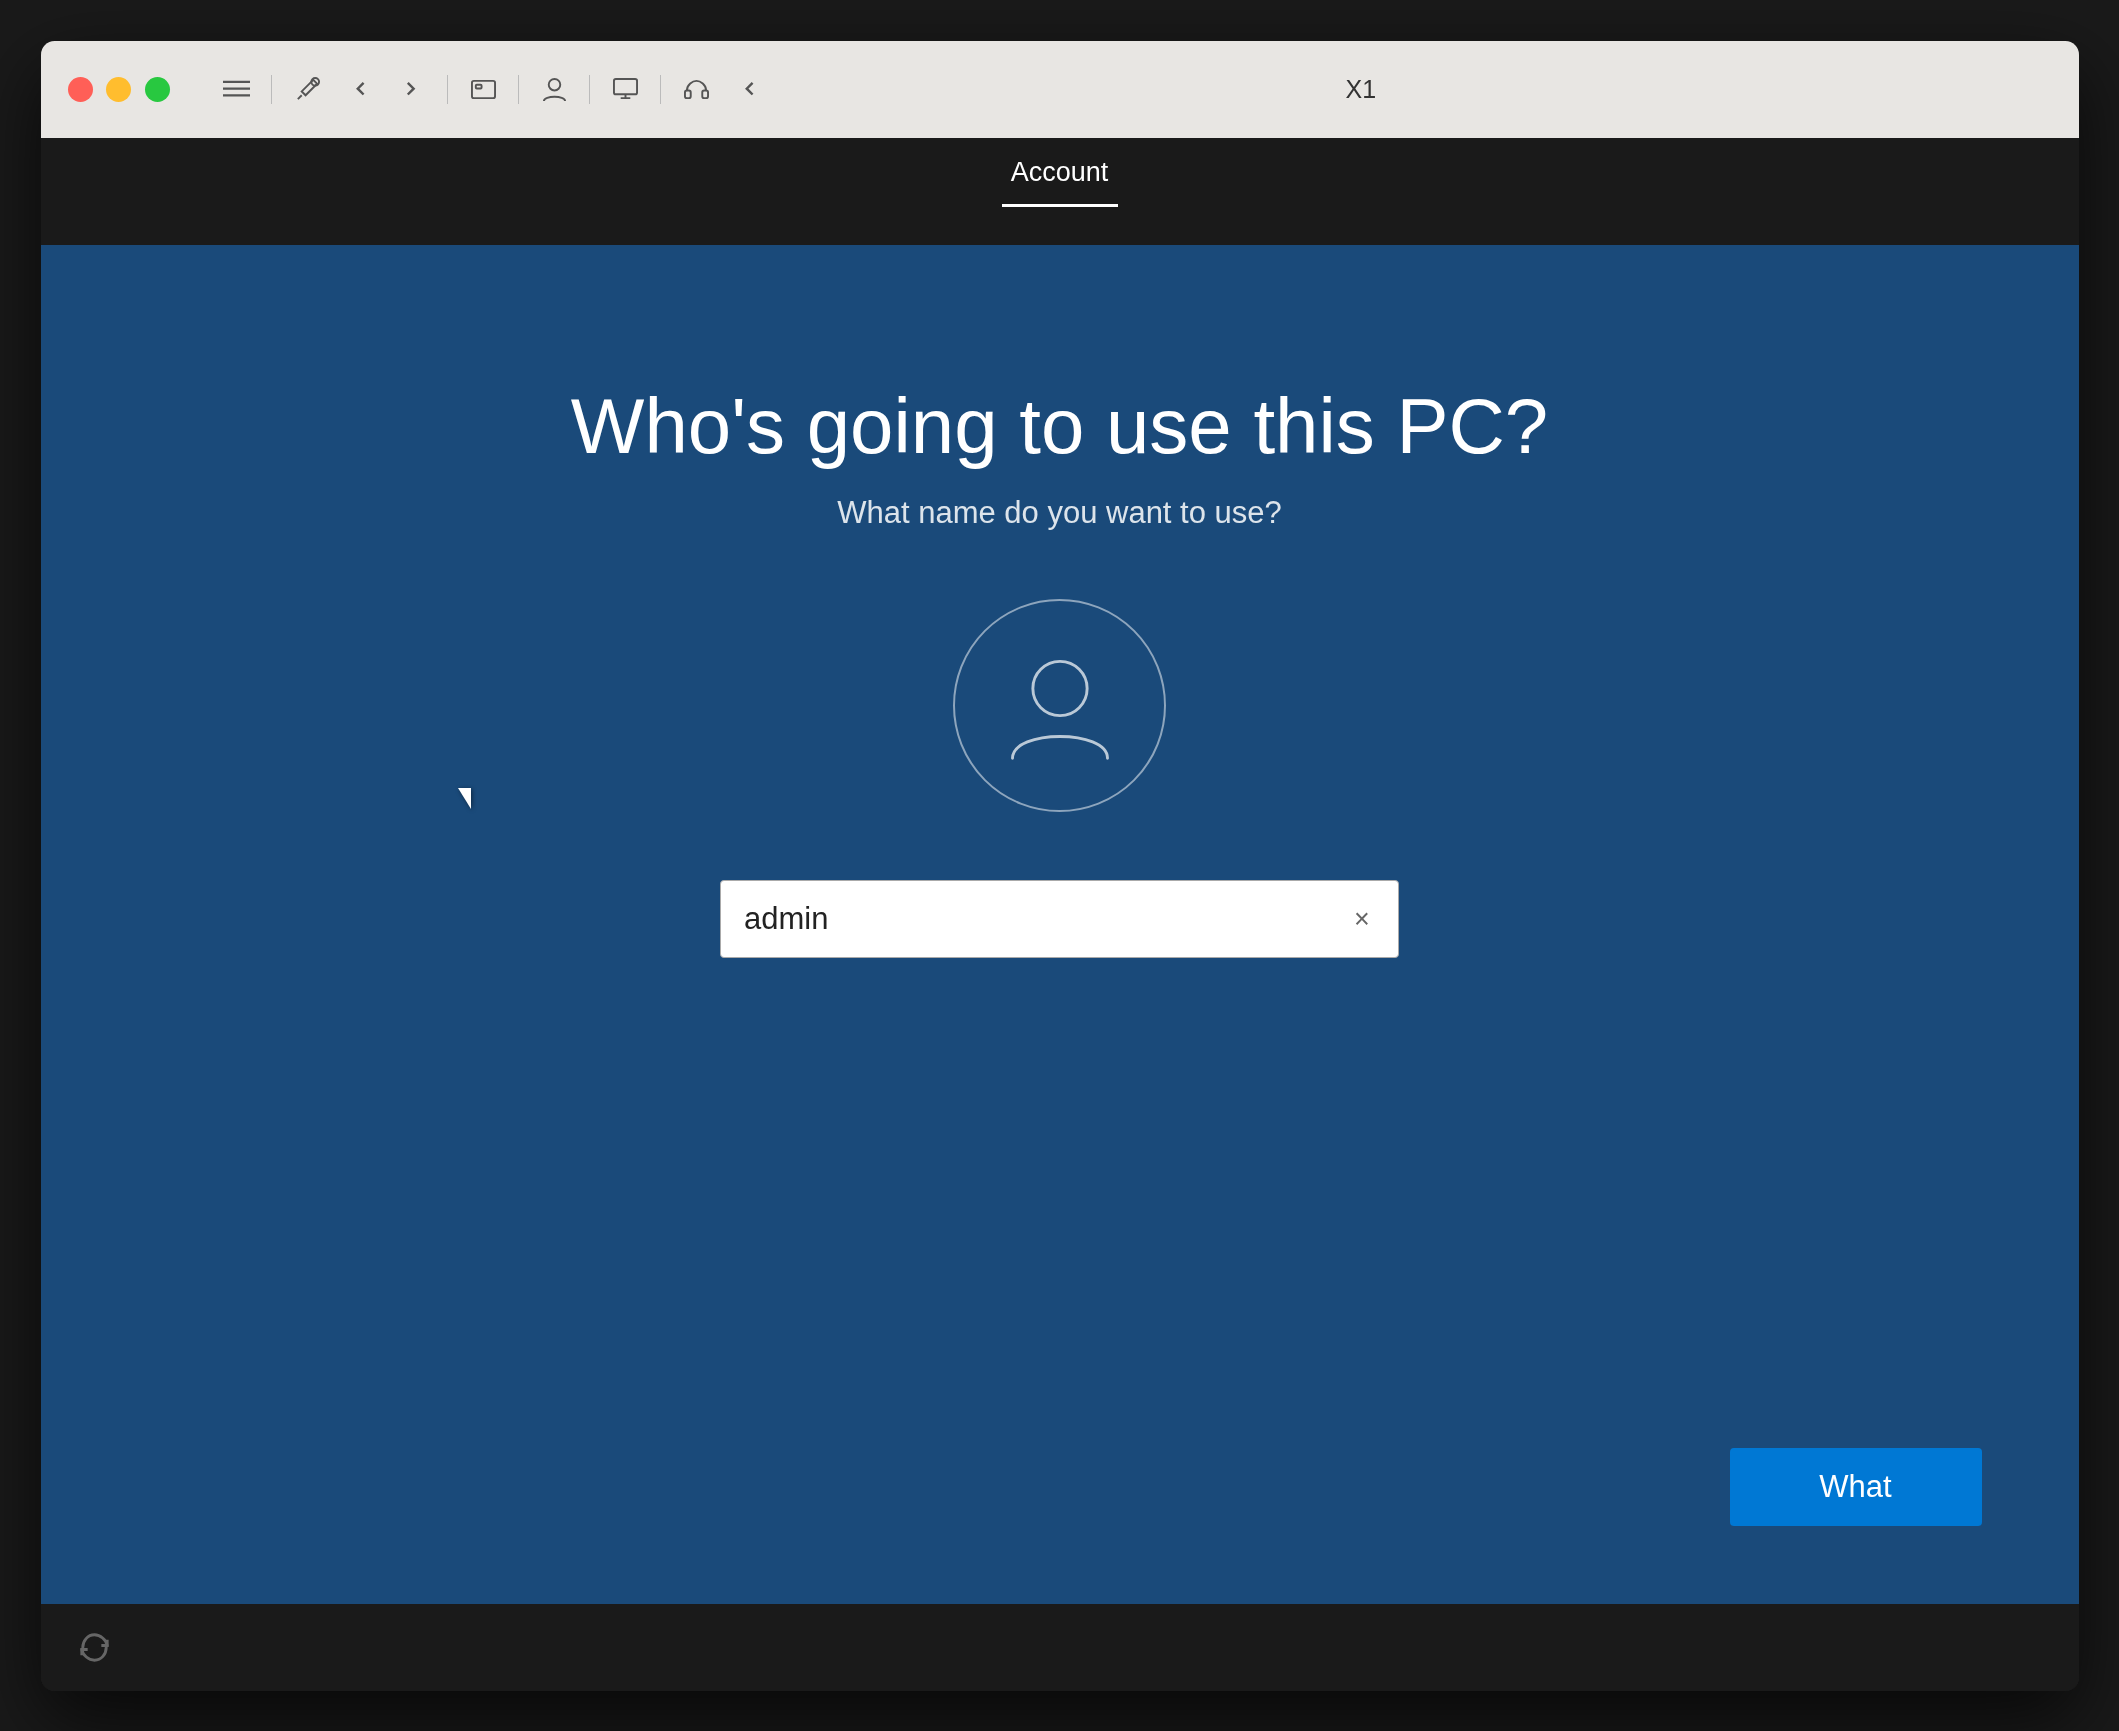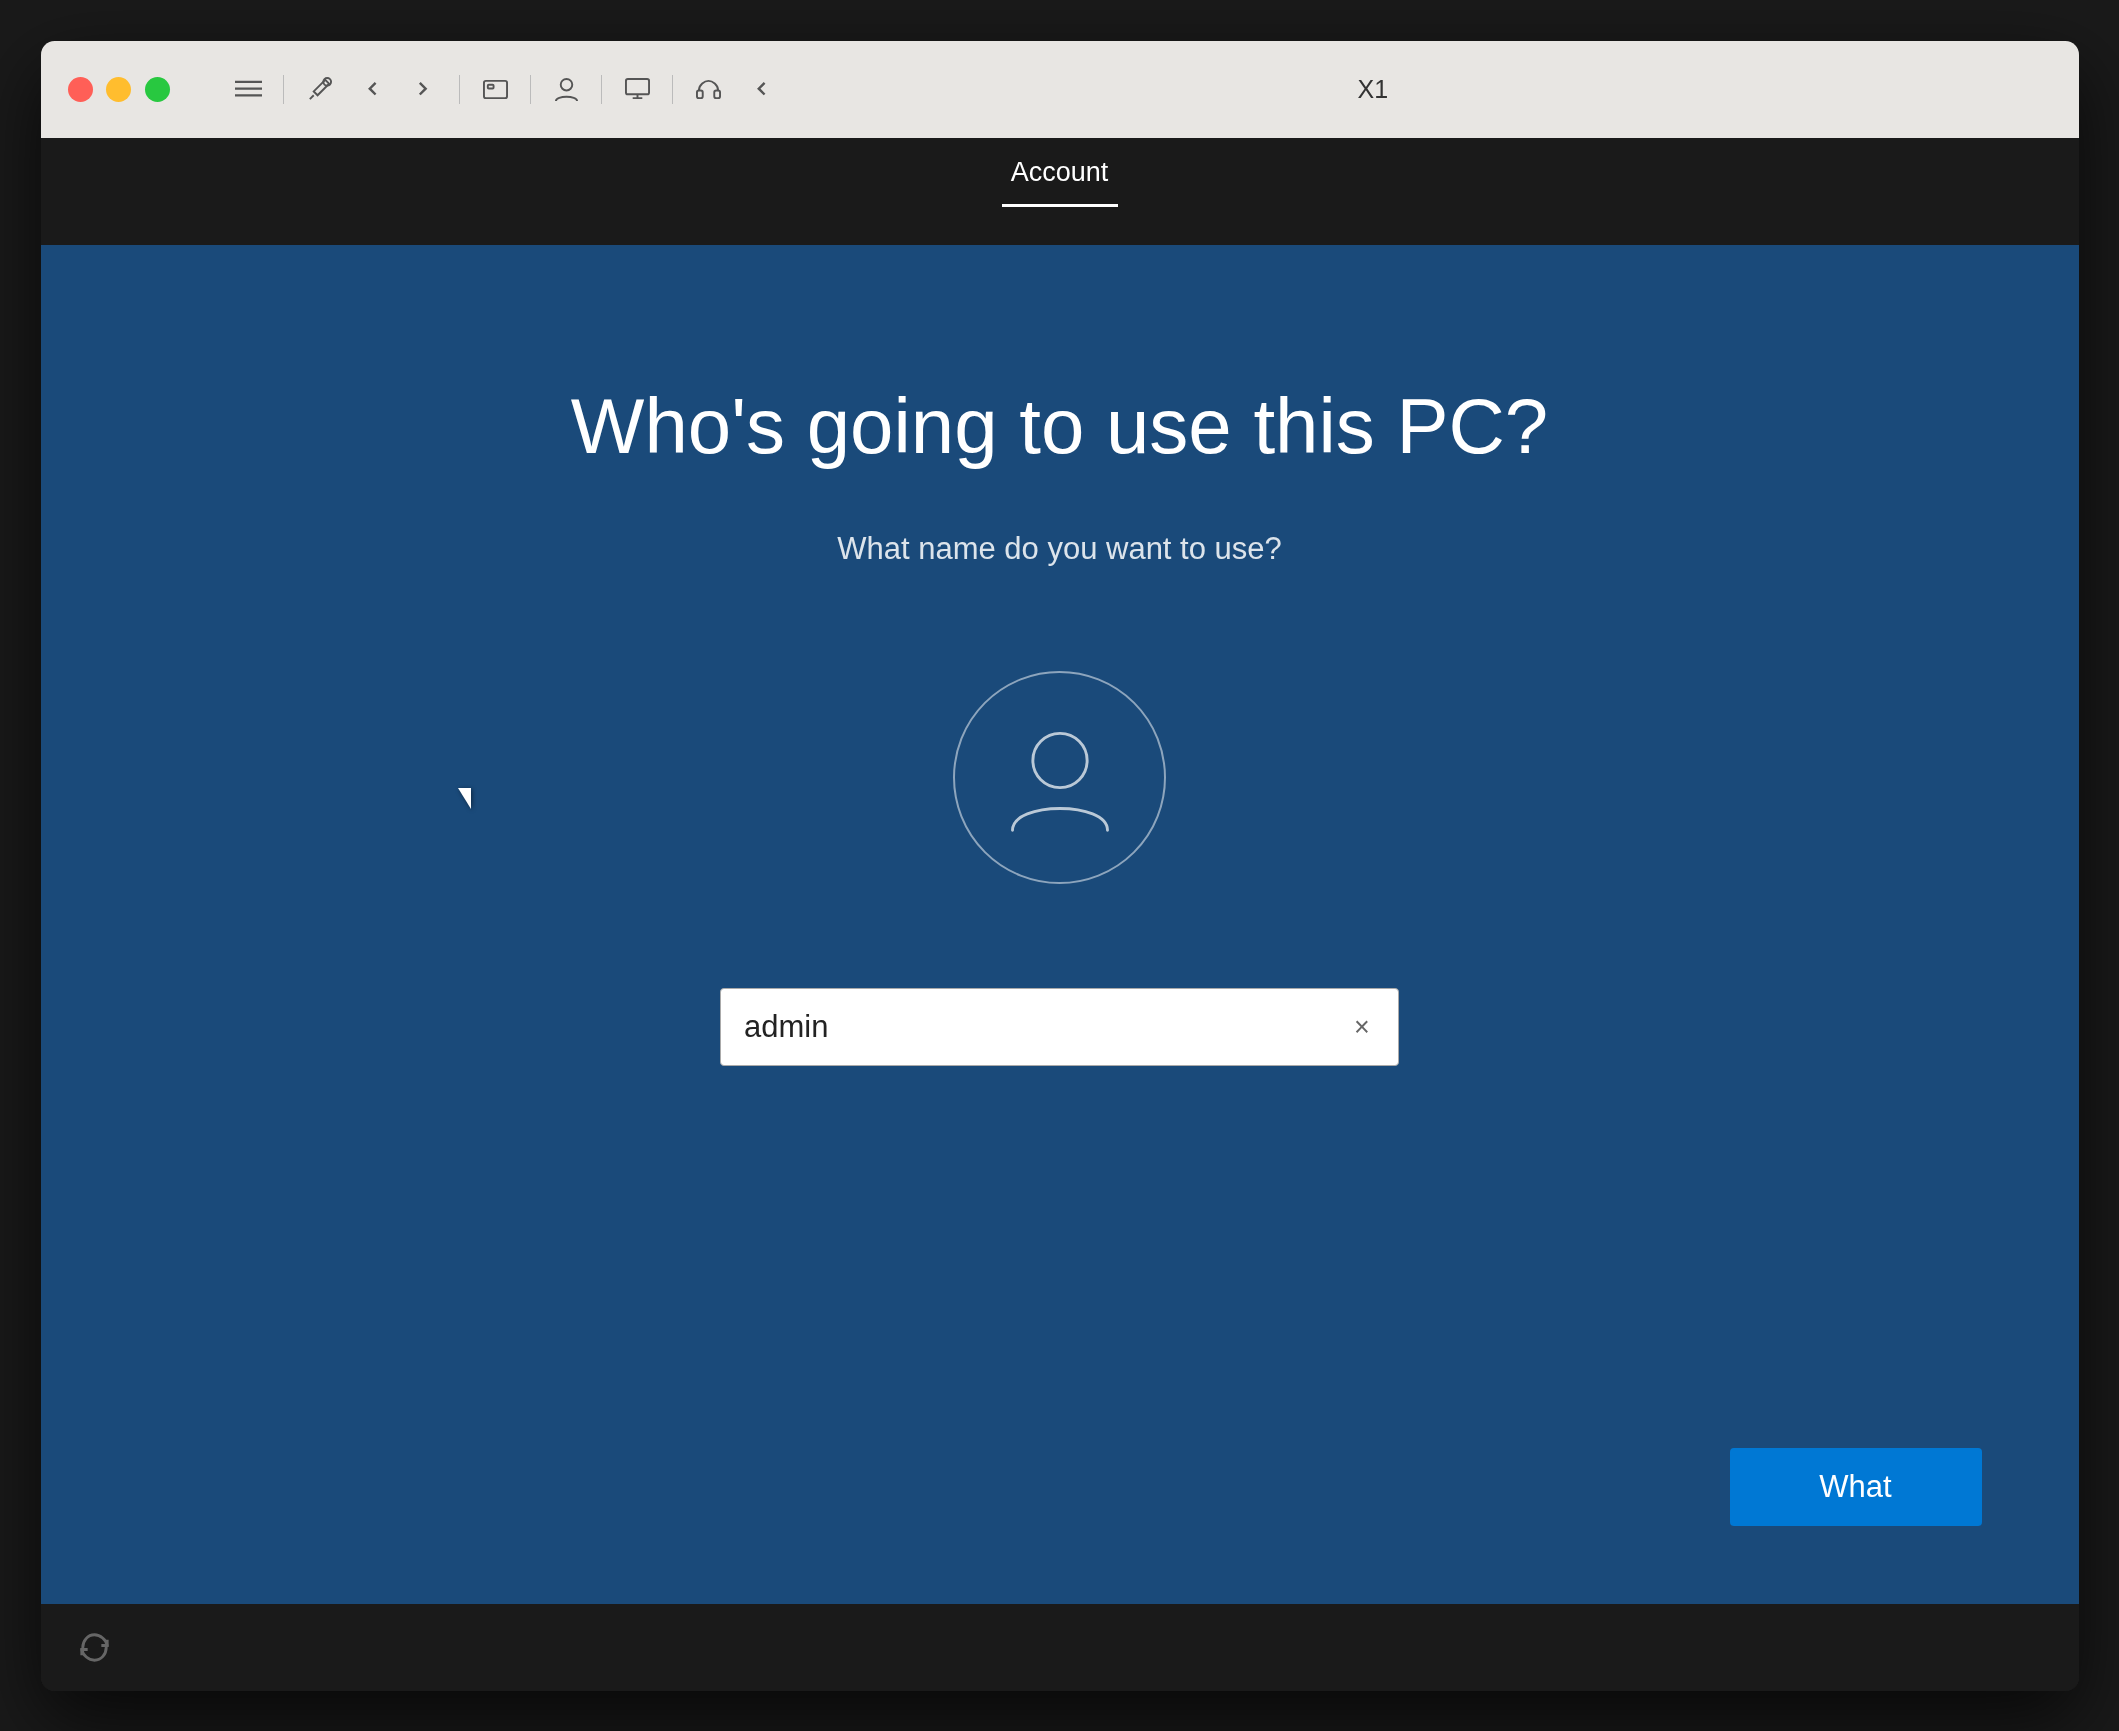--- a/index.html
+++ b/index.html
@@ -25,21 +25,21 @@
       flex-direction: column;
     }
 
     
     .titlebar {
       height: 97px;
       background: #e8e6e3;
       display: flex;
       align-items: center;
       padding: 0 27px;
-      gap: 32px;
+      gap: 20px;
       flex-shrink: 0;
     }
 
     .titlebar-controls {
       display: flex;
       gap: 13.6px;
       align-items: center;
     }
 
     .traffic-light {
@@ -120,21 +120,20 @@
     
     .main-content {
       flex: 1;
       background: #1a4a7a;
       display: flex;
       flex-direction: column;
       align-items: center;
       justify-content: flex-start;
       padding: 78px 39px 58px;
       position: relative;
-      gap: 36px;
     }
 
     .main-heading {
       color: #fff;
       font-size: 78px;
       font-weight: 300;
       text-align: center;
       margin-bottom: 23px;
       margin-top: 58px;
     }

